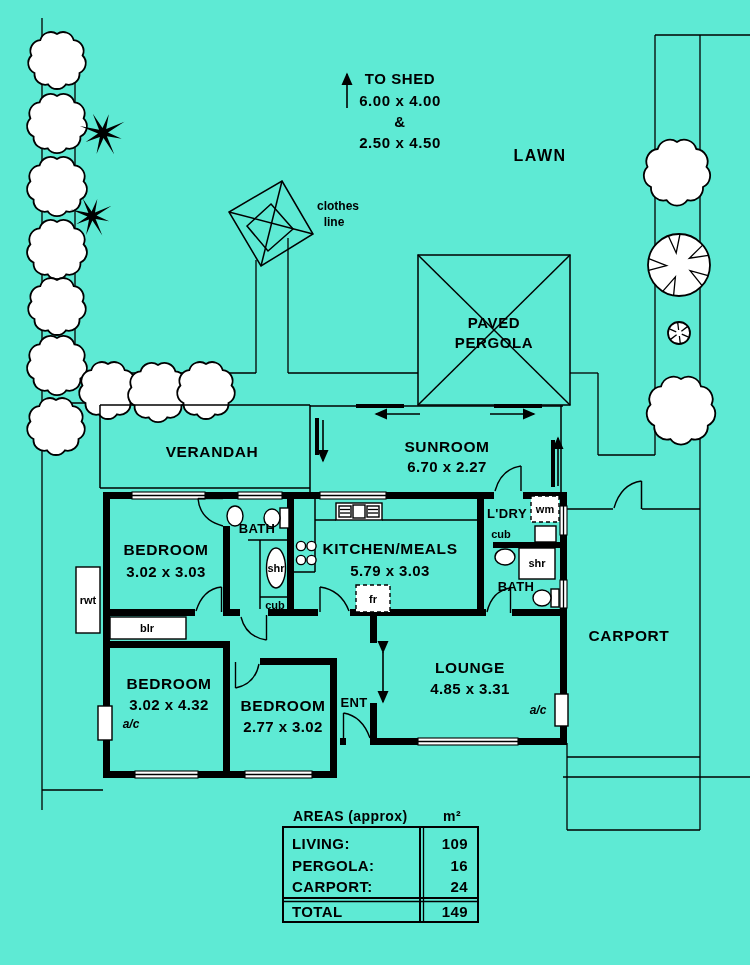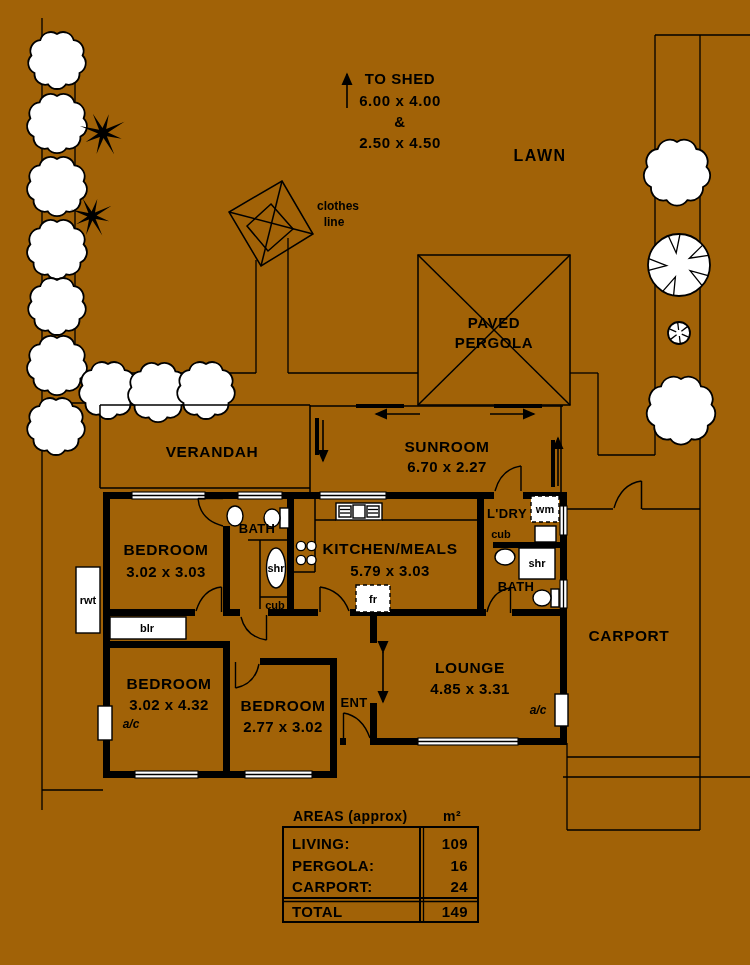--- a/index.html
+++ b/index.html
@@ -1,16 +1,16 @@
 <!DOCTYPE html>
 <html><head>
 <meta charset="utf-8">
 <style>
   html,body{margin:0;padding:0;background:#fff;}
-  .page{width:750px;height:965px;position:relative;background:#a16207;}
+  .page{width:750px;height:965px;position:relative;background:#5eead4;}
   svg{display:block;}
   text{fill:#000;font-family:"Liberation Sans",sans-serif;font-weight:700;}
   .tRoom{font-size:15.5px;letter-spacing:.6px;}
   .tDim{font-size:15px;letter-spacing:.4px;}
   .tMid{font-size:13px;letter-spacing:.4px;}
   .tSml{font-size:11px;}
   .tAc{font-size:12px;font-style:italic;}
   .tBig{font-size:16px;letter-spacing:1.5px;}
   .tAnno{font-size:15px;letter-spacing:.6px;}
   .tClo{font-size:12px;}

